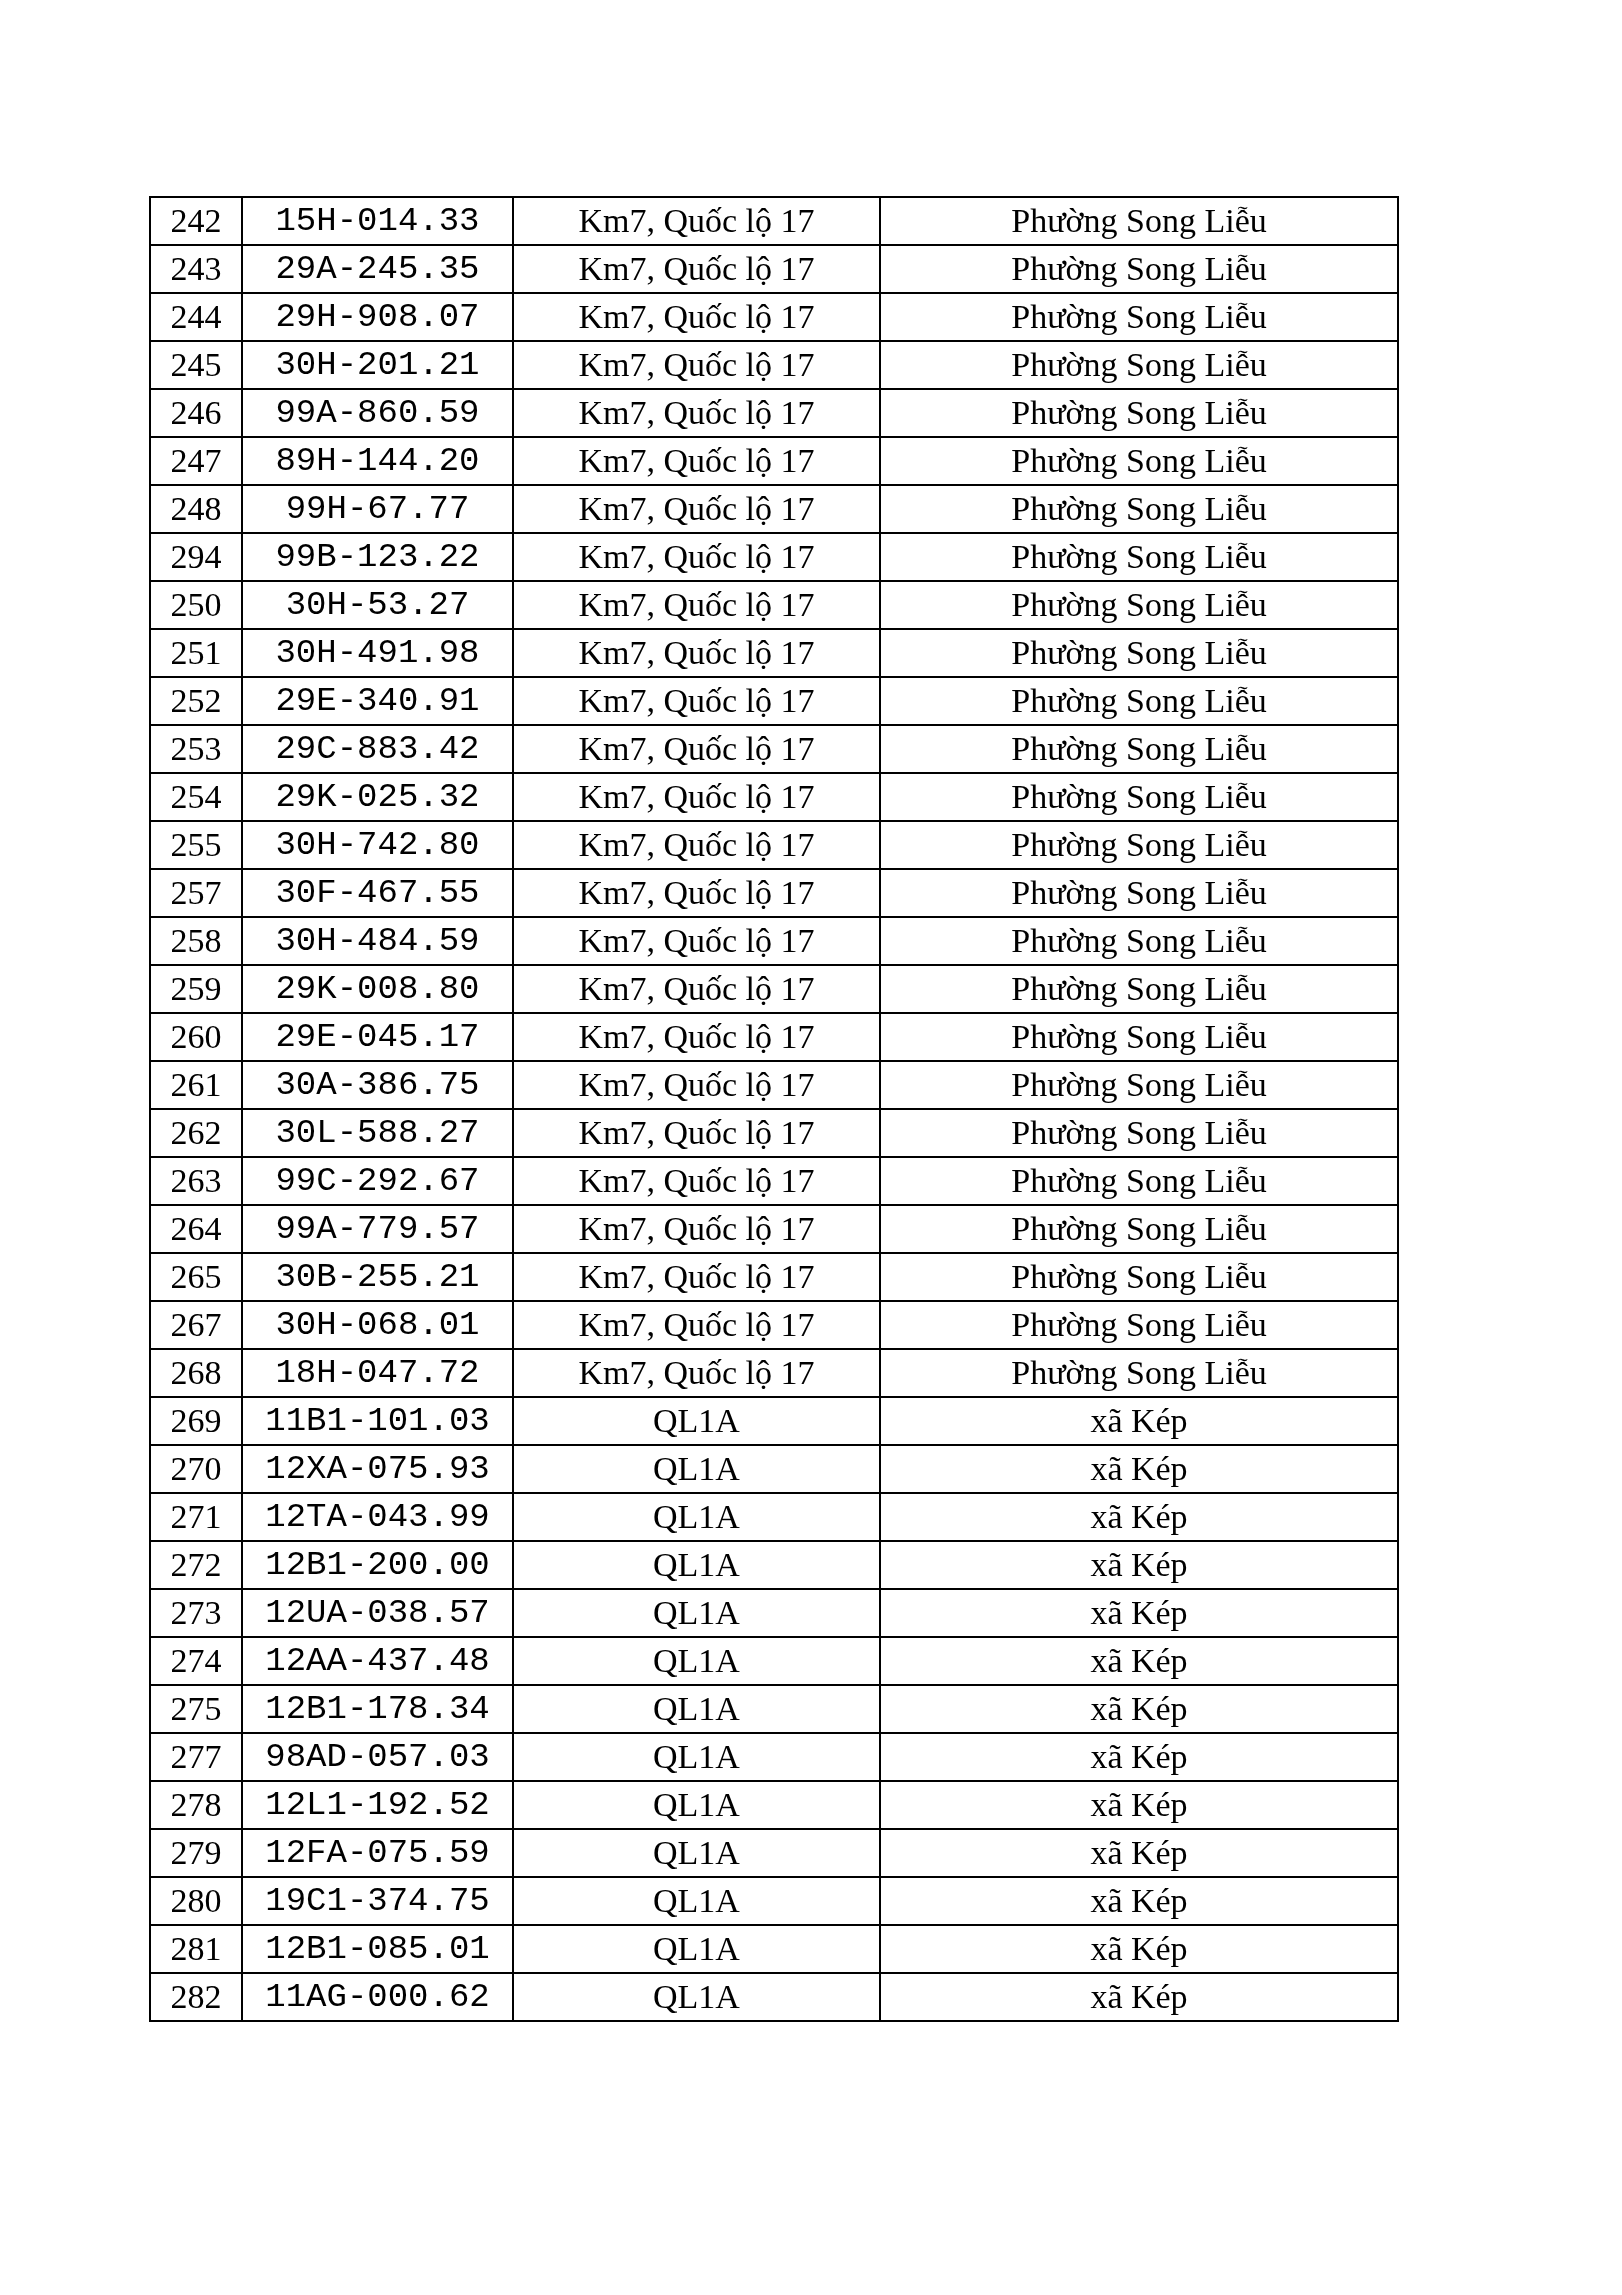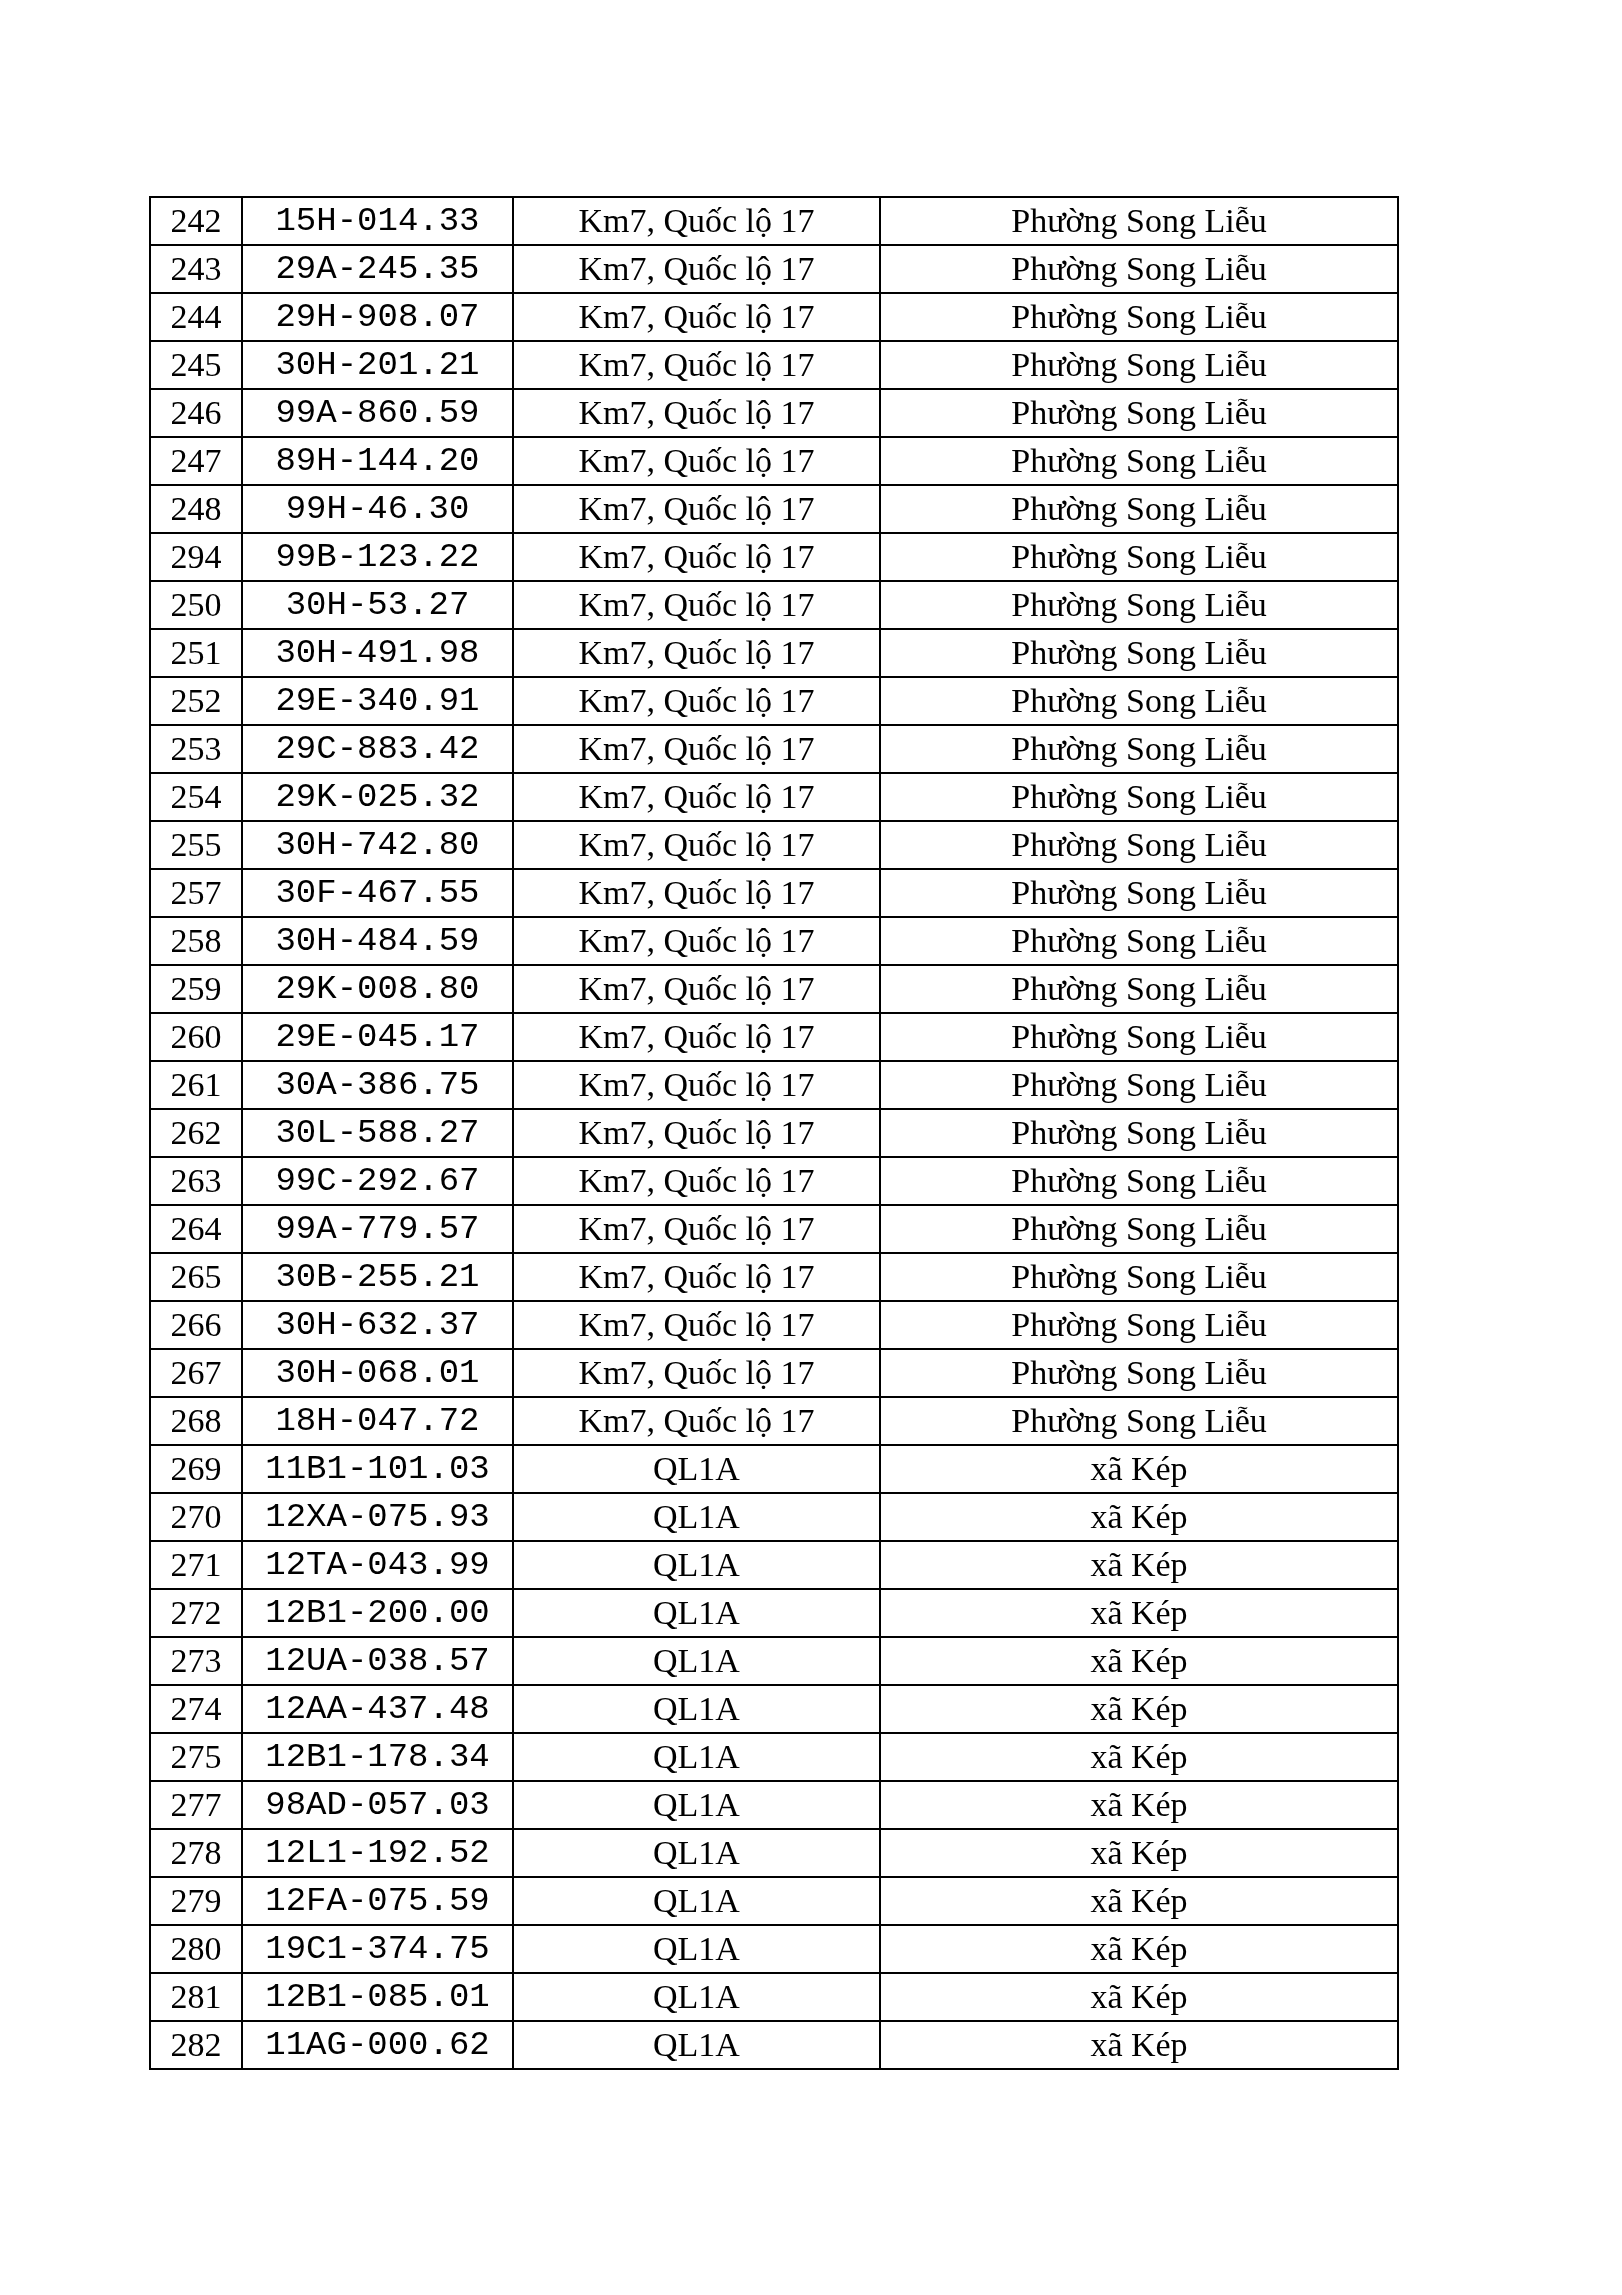--- a/index.html
+++ b/index.html
@@ -90,21 +90,21 @@
         <td class="ward">Phường Song Liễu</td>
       </tr>
       <tr>
         <td class="stt">247</td>
         <td class="plate">89H-144.20</td>
         <td class="loc">Km7, Quốc lộ 17</td>
         <td class="ward">Phường Song Liễu</td>
       </tr>
       <tr>
         <td class="stt">248</td>
-        <td class="plate">99H-46.30</td>
+        <td class="plate">99H-67.77</td>
         <td class="loc">Km7, Quốc lộ 17</td>
         <td class="ward">Phường Song Liễu</td>
       </tr>
       <tr>
         <td class="stt">294</td>
         <td class="plate">99B-123.22</td>
         <td class="loc">Km7, Quốc lộ 17</td>
         <td class="ward">Phường Song Liễu</td>
       </tr>
       <tr>
@@ -191,26 +191,20 @@
         <td class="loc">Km7, Quốc lộ 17</td>
         <td class="ward">Phường Song Liễu</td>
       </tr>
       <tr>
         <td class="stt">265</td>
         <td class="plate">30B-255.21</td>
         <td class="loc">Km7, Quốc lộ 17</td>
         <td class="ward">Phường Song Liễu</td>
       </tr>
       <tr>
-        <td class="stt">266</td>
-        <td class="plate">30H-632.37</td>
-        <td class="loc">Km7, Quốc lộ 17</td>
-        <td class="ward">Phường Song Liễu</td>
-      </tr>
-      <tr>
         <td class="stt">267</td>
         <td class="plate">30H-068.01</td>
         <td class="loc">Km7, Quốc lộ 17</td>
         <td class="ward">Phường Song Liễu</td>
       </tr>
       <tr>
         <td class="stt">268</td>
         <td class="plate">18H-047.72</td>
         <td class="loc">Km7, Quốc lộ 17</td>
         <td class="ward">Phường Song Liễu</td>

